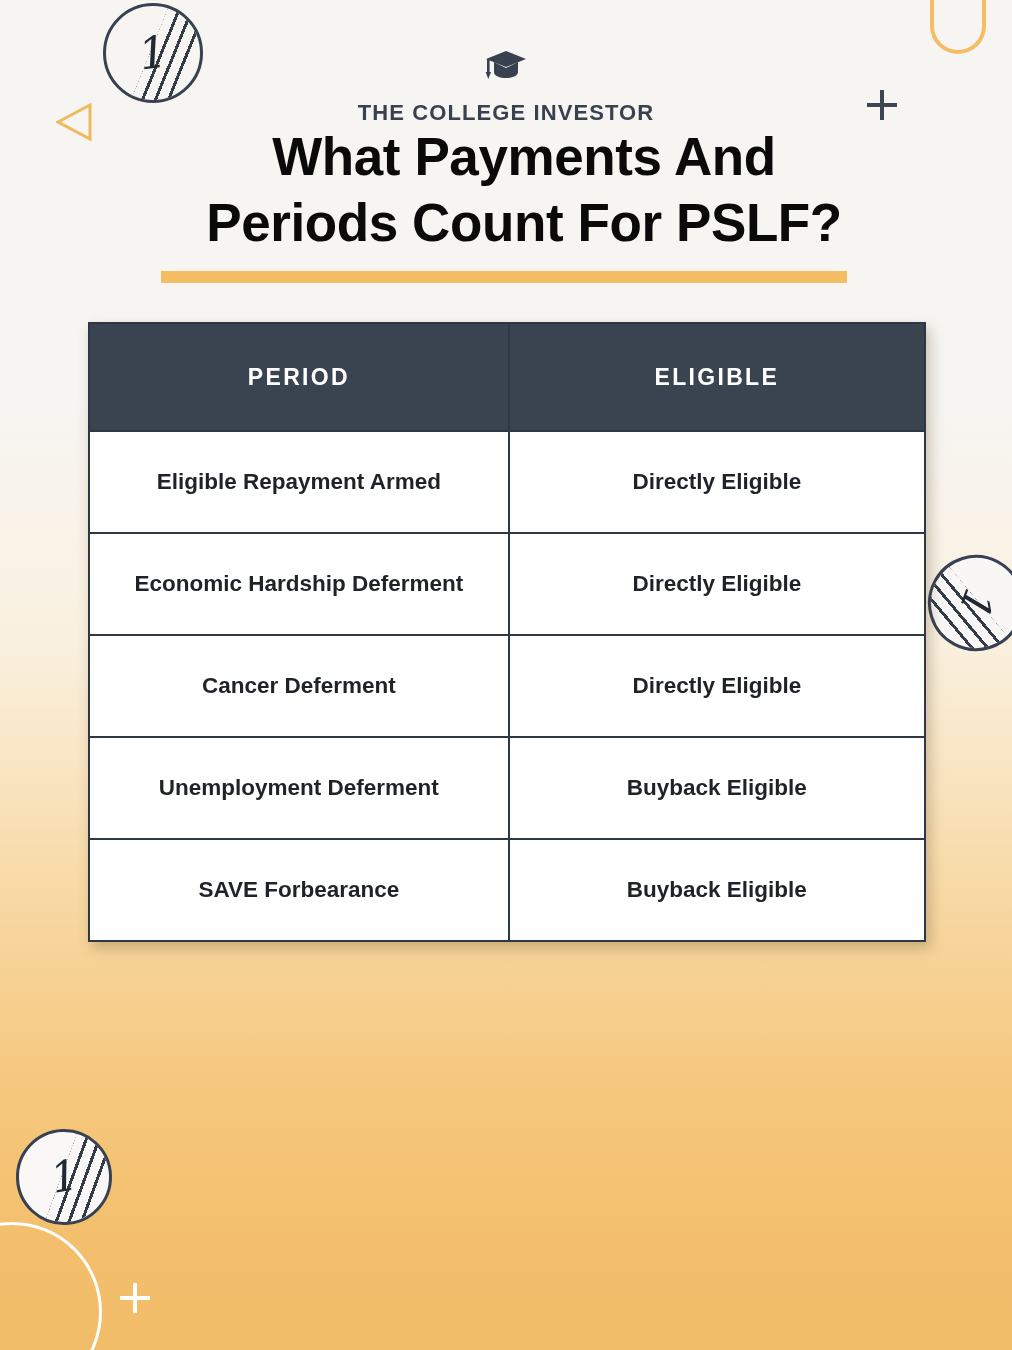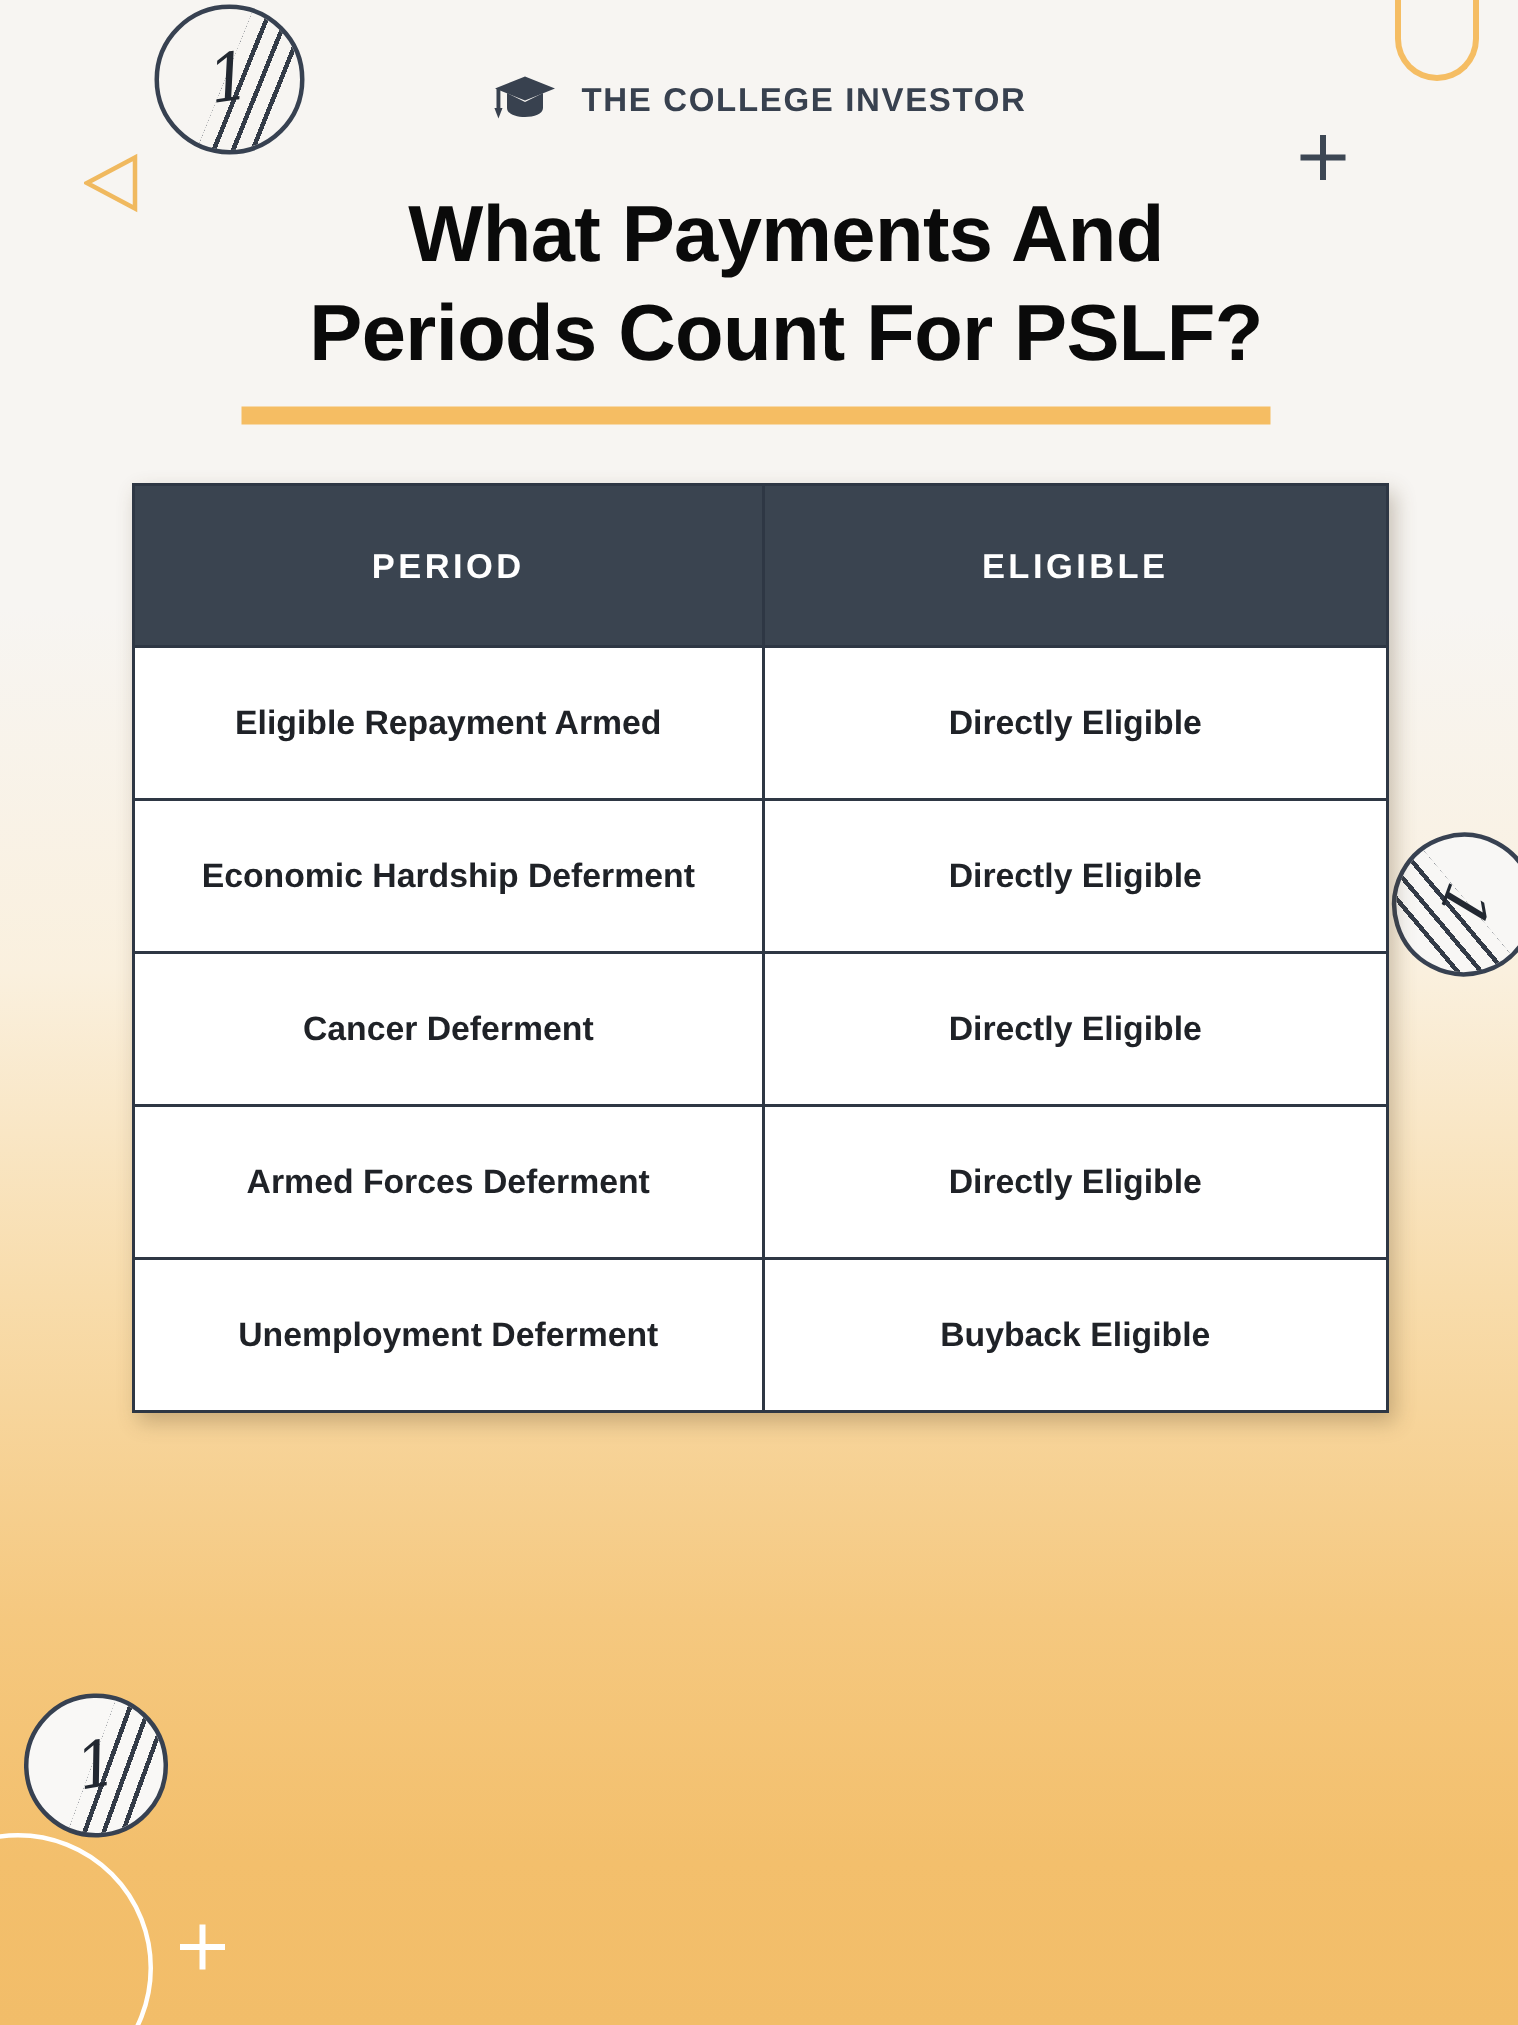--- a/index.html
+++ b/index.html
@@ -126,20 +126,21 @@
   }
 
   
   .logo-row {
     position: absolute;
     top: 48px; left: 0; right: 0;
     display: flex;
     align-items: center;
     justify-content: center;
     gap: 16px;
+    flex-direction: column;
   }
   .logo-text {
     font-size: 22px;
     font-weight: bold;
     letter-spacing: 1.1px;
     color: #38414f;
   }
 
   
   .title {
@@ -265,22 +266,22 @@
         </tr>
         <tr>
           <td>Economic Hardship Deferment</td>
           <td>Directly Eligible</td>
         </tr>
         <tr>
           <td>Cancer Deferment</td>
           <td>Directly Eligible</td>
         </tr>
         <tr>
-          <td>Armed Forces Deferment</td>
-          <td>Directly Eligible</td>
-        </tr>
-        <tr>
           <td>Unemployment Deferment</td>
           <td>Buyback Eligible</td>
         </tr>
+        <tr>
+          <td>SAVE Forbearance</td>
+          <td>Buyback Eligible</td>
+        </tr>
       </tbody>
   </table>
 </div>
 
 </body></html>

